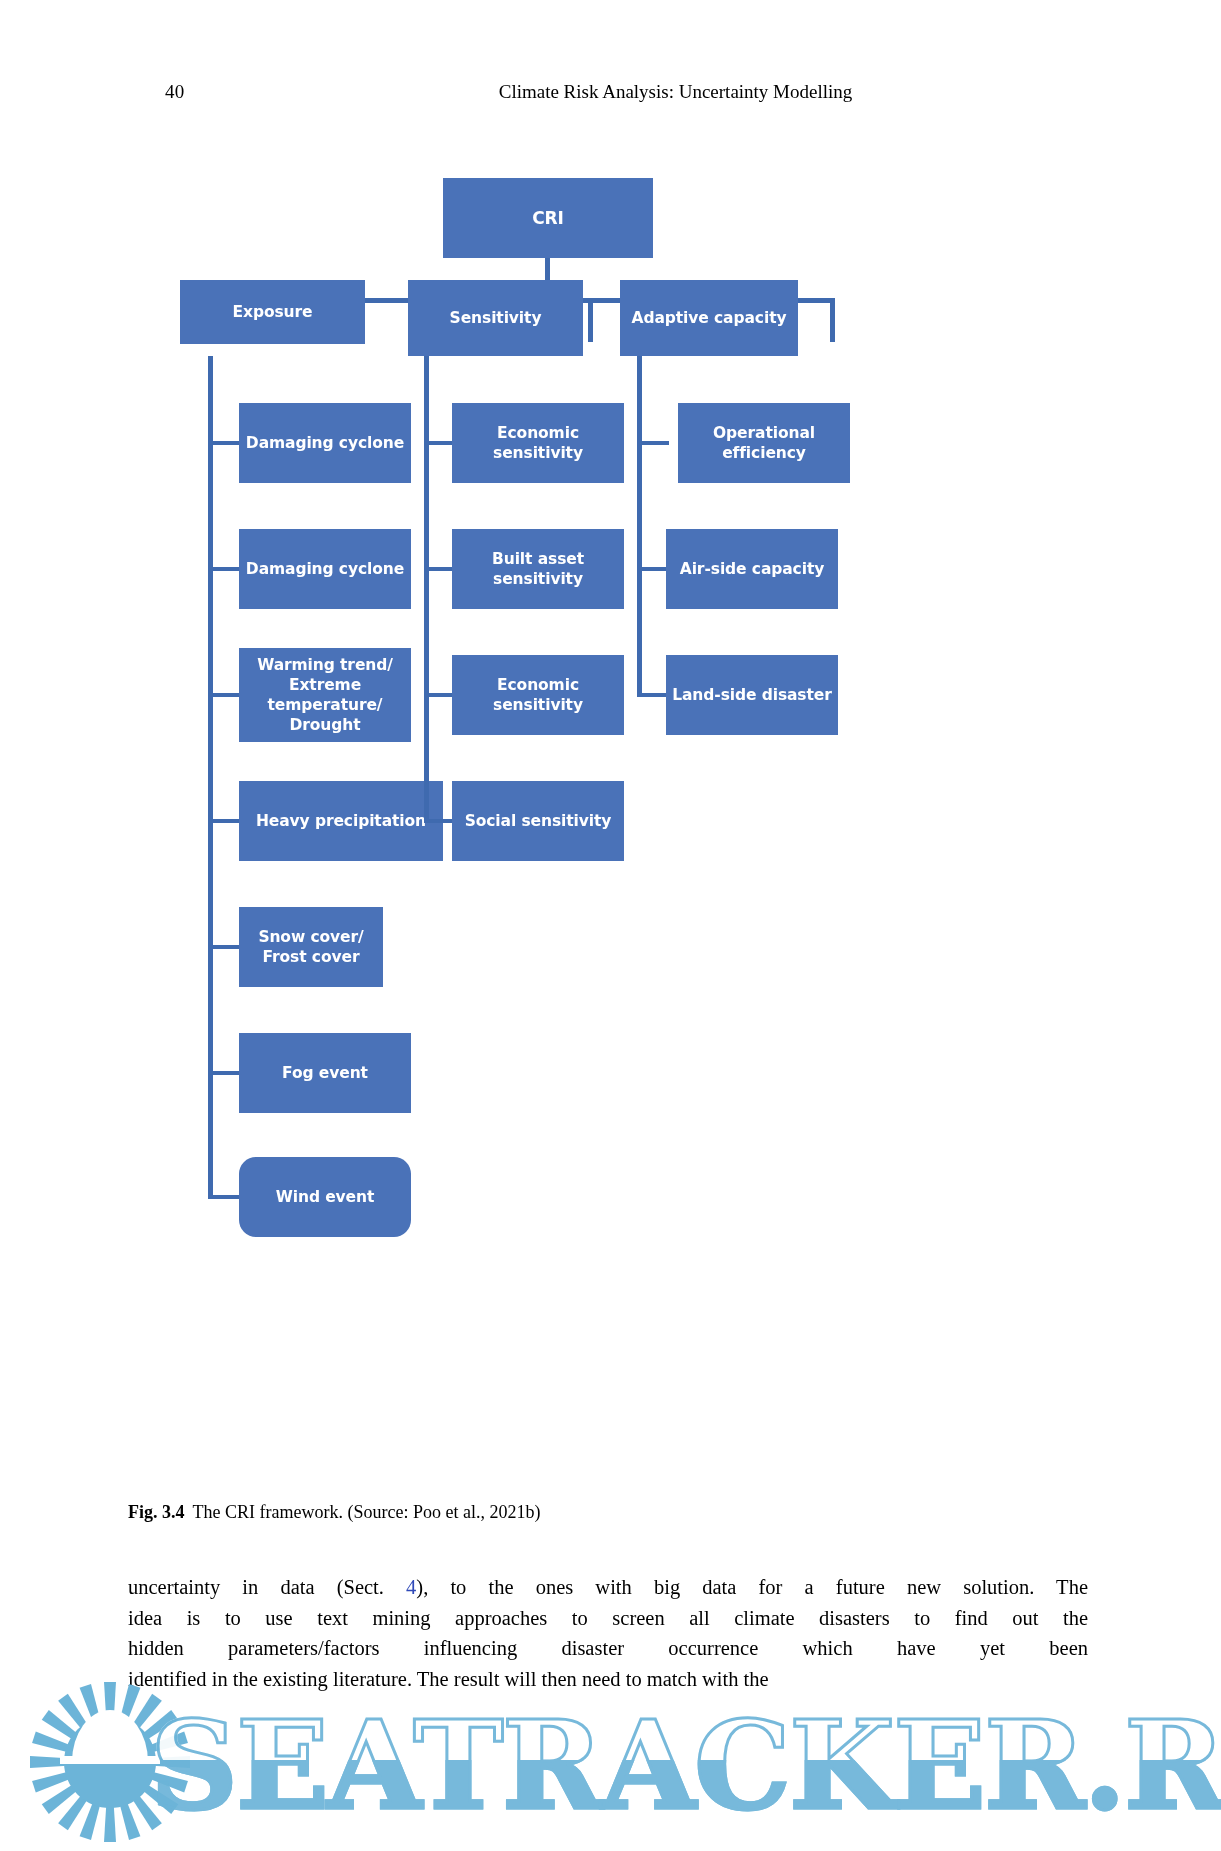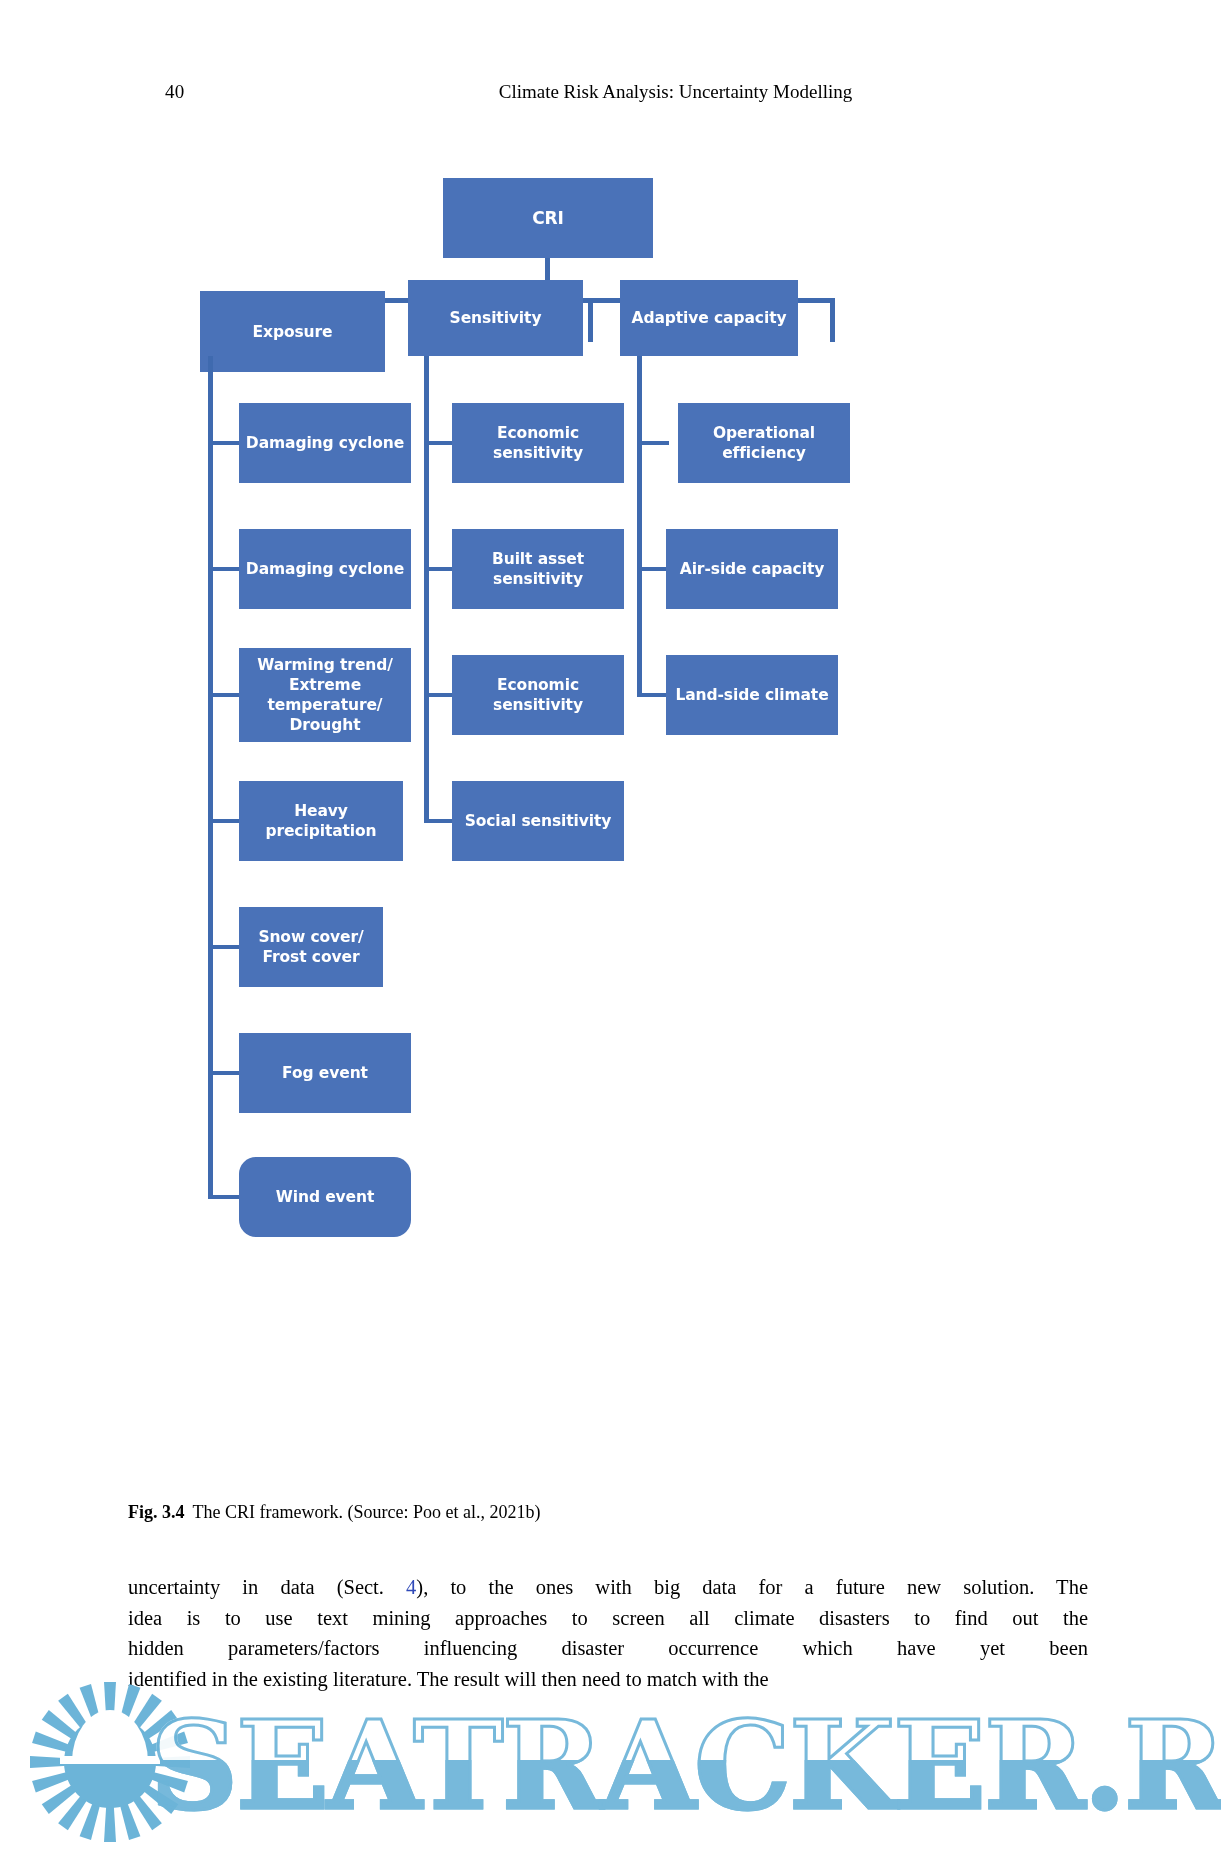--- a/index.html
+++ b/index.html
@@ -146,37 +146,37 @@
   <div class="node root" style="left:443px; top:178px; width:210px; height:80px;">CRI</div>
 
   <div class="conn" style="left:545px; top:258px; width:5px; height:42px;"></div>
 
   <div class="conn" style="left:316px; top:298px; width:519px; height:5px;"></div>
 
   <div class="conn" style="left:316px; top:298px; width:5px; height:44px;"></div>
   <div class="conn" style="left:588px; top:298px; width:5px; height:44px;"></div>
   <div class="conn" style="left:830px; top:298px; width:5px; height:44px;"></div>
 
-  <div class="node" style="left:200px; top:280px; width:185px; height:81px;margin-top:11px;">Exposure</div>
+  <div class="node" style="left:180px; top:280px; width:185px; height:64px;">Exposure</div>
   <div class="node" style="left:408px; top:280px; width:175px; height:76px;">Sensitivity</div>
   <div class="node" style="left:620px; top:280px; width:178px; height:76px;">Adaptive capacity</div>
 
   <div class="conn" style="left:208px; top:356px; width:5px; height:843px;"></div>
 
   <div class="conn" style="left:208px; top:441px; width:32px; height:4px;"></div>
   <div class="node" style="left:239px; top:403px; width:172px; height:80px;">Damaging cyclone</div>
 
   <div class="conn" style="left:208px; top:567px; width:32px; height:4px;"></div>
   <div class="node" style="left:239px; top:529px; width:172px; height:80px;">Damaging cyclone</div>
 
   <div class="conn" style="left:208px; top:693px; width:32px; height:4px;"></div>
   <div class="node" style="left:239px; top:648px; width:172px; height:94px;">Warming trend/ Extreme temperature/ Drought</div>
 
   <div class="conn" style="left:208px; top:819px; width:32px; height:4px;"></div>
-  <div class="node" style="left:239px; top:781px; width:164px; height:80px;">Heavy precipitation</div>
+  <div class="node" style="left:239px; top:781px; width:204px; height:80px;">Heavy precipitation</div>
 
   <div class="conn" style="left:208px; top:945px; width:32px; height:4px;"></div>
   <div class="node" style="left:239px; top:907px; width:144px; height:80px;">Snow cover/ Frost cover</div>
 
   <div class="conn" style="left:208px; top:1071px; width:32px; height:4px;"></div>
   <div class="node" style="left:239px; top:1033px; width:172px; height:80px;">Fog event</div>
 
   <div class="conn" style="left:208px; top:1195px; width:32px; height:4px;"></div>
   <div class="node" style="left:239px; top:1157px; width:172px; height:80px;border-radius:17px;">Wind event</div>
 
@@ -196,21 +196,21 @@
 
   <div class="conn" style="left:637px; top:356px; width:5px; height:339px;"></div>
 
   <div class="conn" style="left:637px; top:441px; width:32px; height:4px;"></div>
   <div class="node" style="left:666px; top:403px; width:172px; height:80px;margin-left:12px;">Operational efficiency</div>
 
   <div class="conn" style="left:637px; top:567px; width:32px; height:4px;"></div>
   <div class="node" style="left:666px; top:529px; width:172px; height:80px;">Air-side capacity</div>
 
   <div class="conn" style="left:637px; top:693px; width:32px; height:4px;"></div>
-  <div class="node" style="left:666px; top:655px; width:172px; height:80px;">Land-side climate</div>
+  <div class="node" style="left:666px; top:655px; width:172px; height:80px;">Land-side disaster</div>
 
 </div>
 
 <div class="caption">
   <span class="lab">Fig. 3.4</span><span>The CRI framework. (Source: Poo et al., 2021b)</span>
 </div>
 
 <div class="body-par">
   <span class="ln"><span>uncertainty in data (Sect. </span><span class="lnk">4</span><span>), to the ones with big data for a future new solution. The</span></span>
   <span class="ln">idea is to use text mining approaches to screen all climate disasters to find out the</span>

